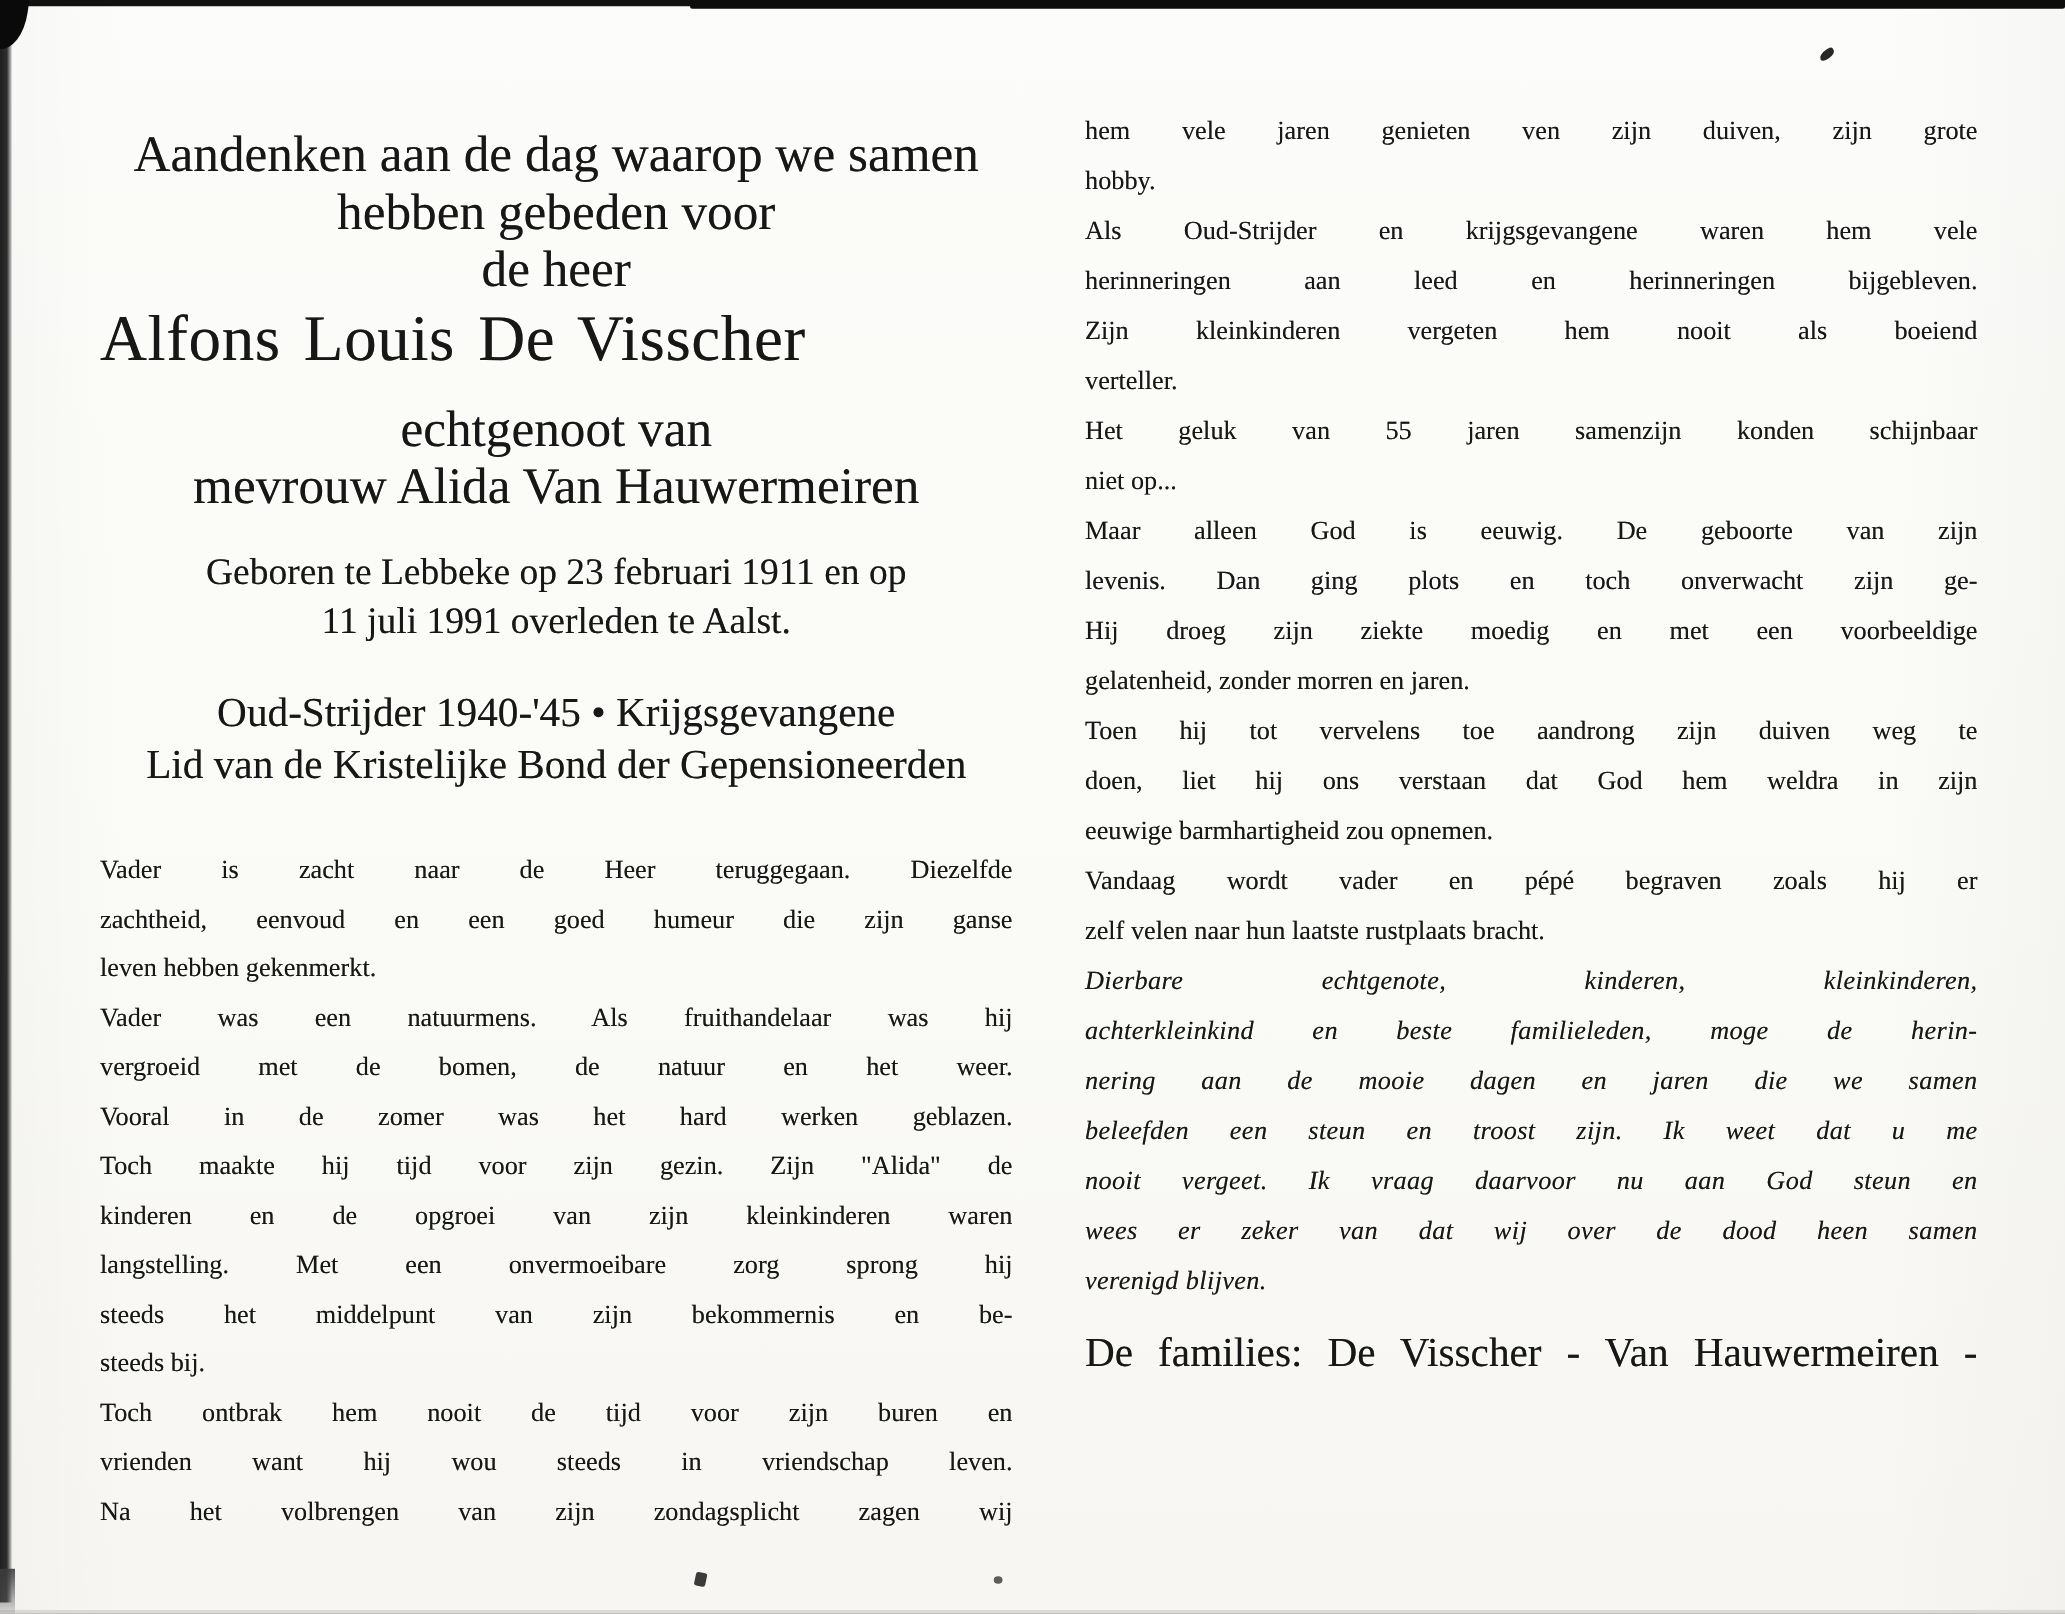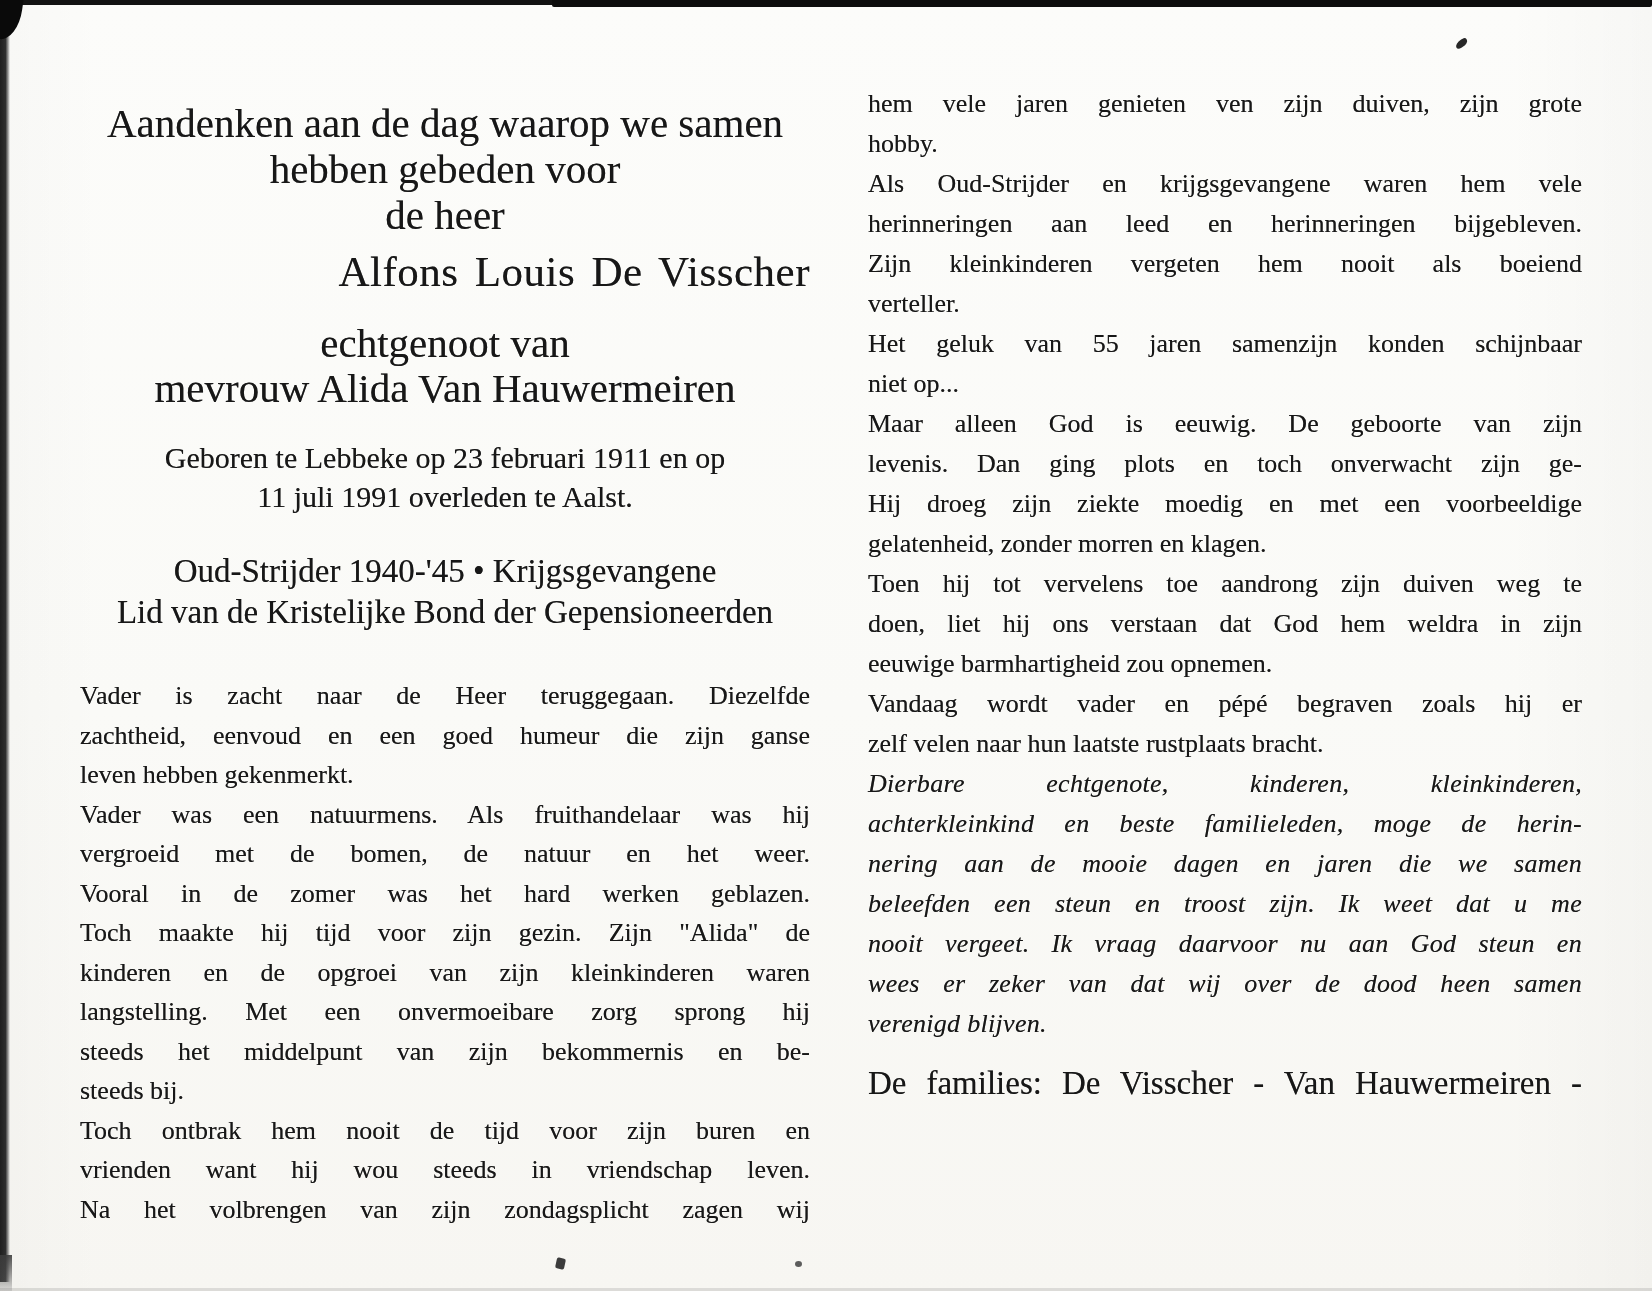--- a/index.html
+++ b/index.html
@@ -30,27 +30,27 @@
   .speck-b{position:absolute;top:1261px;left:795px;width:7px;height:6px;background:#5c5c5c;border-radius:50%;}
   .edge-bottom{position:absolute;bottom:0;left:0;width:1652px;height:3px;background:rgba(80,80,80,0.16);}
 
   
   .col{position:absolute;}
   .col-left{left:80px;top:100px;width:730px;}
   .col-right{left:868px;top:84px;width:714px;}
 
   .centered{text-align:center;}
   .intro{font-size:41px;line-height:46px;}
-  .name{font-size:43px;line-height:72px;margin:0;margin-top:-2px;font-weight:400;
-    letter-spacing:0.5px;word-spacing:5px;text-align:right;white-space:nowrap;}
+  .name{font-size:52px;line-height:72px;margin:0;margin-top:-2px;font-weight:400;
+    letter-spacing:0.5px;word-spacing:5px;text-align:left;white-space:nowrap;}
   .spouse{font-size:41px;line-height:45px;margin-top:13px;}
   .vitals{font-size:30px;line-height:39px;margin-top:27px;}
   .titles{font-size:33px;line-height:41px;margin-top:35px;}
 
-  .body{font-size:26px;line-height:39.5px;}
+  .body{font-size:21px;line-height:39.5px;}
   .body-left{margin-top:43px;}
   .col-right .body{line-height:40px;}
   .families{font-size:33px;line-height:33px;margin-top:23px;}
 
   .line{white-space:nowrap;}
   .line.j{white-space:normal;text-align:justify;text-align-last:justify;}
   .line.it{font-style:italic;letter-spacing:0.3px;}
 
   .page *{text-shadow:0 0 0.5px rgba(10,10,10,0.55);}
   .edge-top,.edge-top-heavy,.edge-left,.edge-left-fade,.corner-blot,
@@ -114,21 +114,21 @@
         <div class="line">hobby.</div>
         <div class="line j">Als Oud-Strijder en krijgsgevangene waren hem vele</div>
         <div class="line j">herinneringen aan leed en herinneringen bijgebleven.</div>
         <div class="line j">Zijn kleinkinderen vergeten hem nooit als boeiend</div>
         <div class="line">verteller.</div>
         <div class="line j">Het geluk van 55 jaren samenzijn konden schijnbaar</div>
         <div class="line">niet op...</div>
         <div class="line j">Maar alleen God is eeuwig. De geboorte van zijn</div>
         <div class="line j">levenis. Dan ging plots en toch onverwacht zijn ge-</div>
         <div class="line j">Hij droeg zijn ziekte moedig en met een voorbeeldige</div>
-        <div class="line">gelatenheid, zonder morren en klagen.</div>
+        <div class="line">gelatenheid, zonder morren en jaren.</div>
         <div class="line j">Toen hij tot vervelens toe aandrong zijn duiven weg te</div>
         <div class="line j">doen, liet hij ons verstaan dat God hem weldra in zijn</div>
         <div class="line">eeuwige barmhartigheid zou opnemen.</div>
         <div class="line j">Vandaag wordt vader en pépé begraven zoals hij er</div>
         <div class="line">zelf velen naar hun laatste rustplaats bracht.</div>
         <div class="line j it">Dierbare echtgenote, kinderen, kleinkinderen,</div>
         <div class="line j it">achterkleinkind en beste familieleden, moge de herin-</div>
         <div class="line j it">nering aan de mooie dagen en jaren die we samen</div>
         <div class="line j it">beleefden een steun en troost zijn. Ik weet dat u me</div>
         <div class="line j it">nooit vergeet. Ik vraag daarvoor nu aan God steun en</div>

